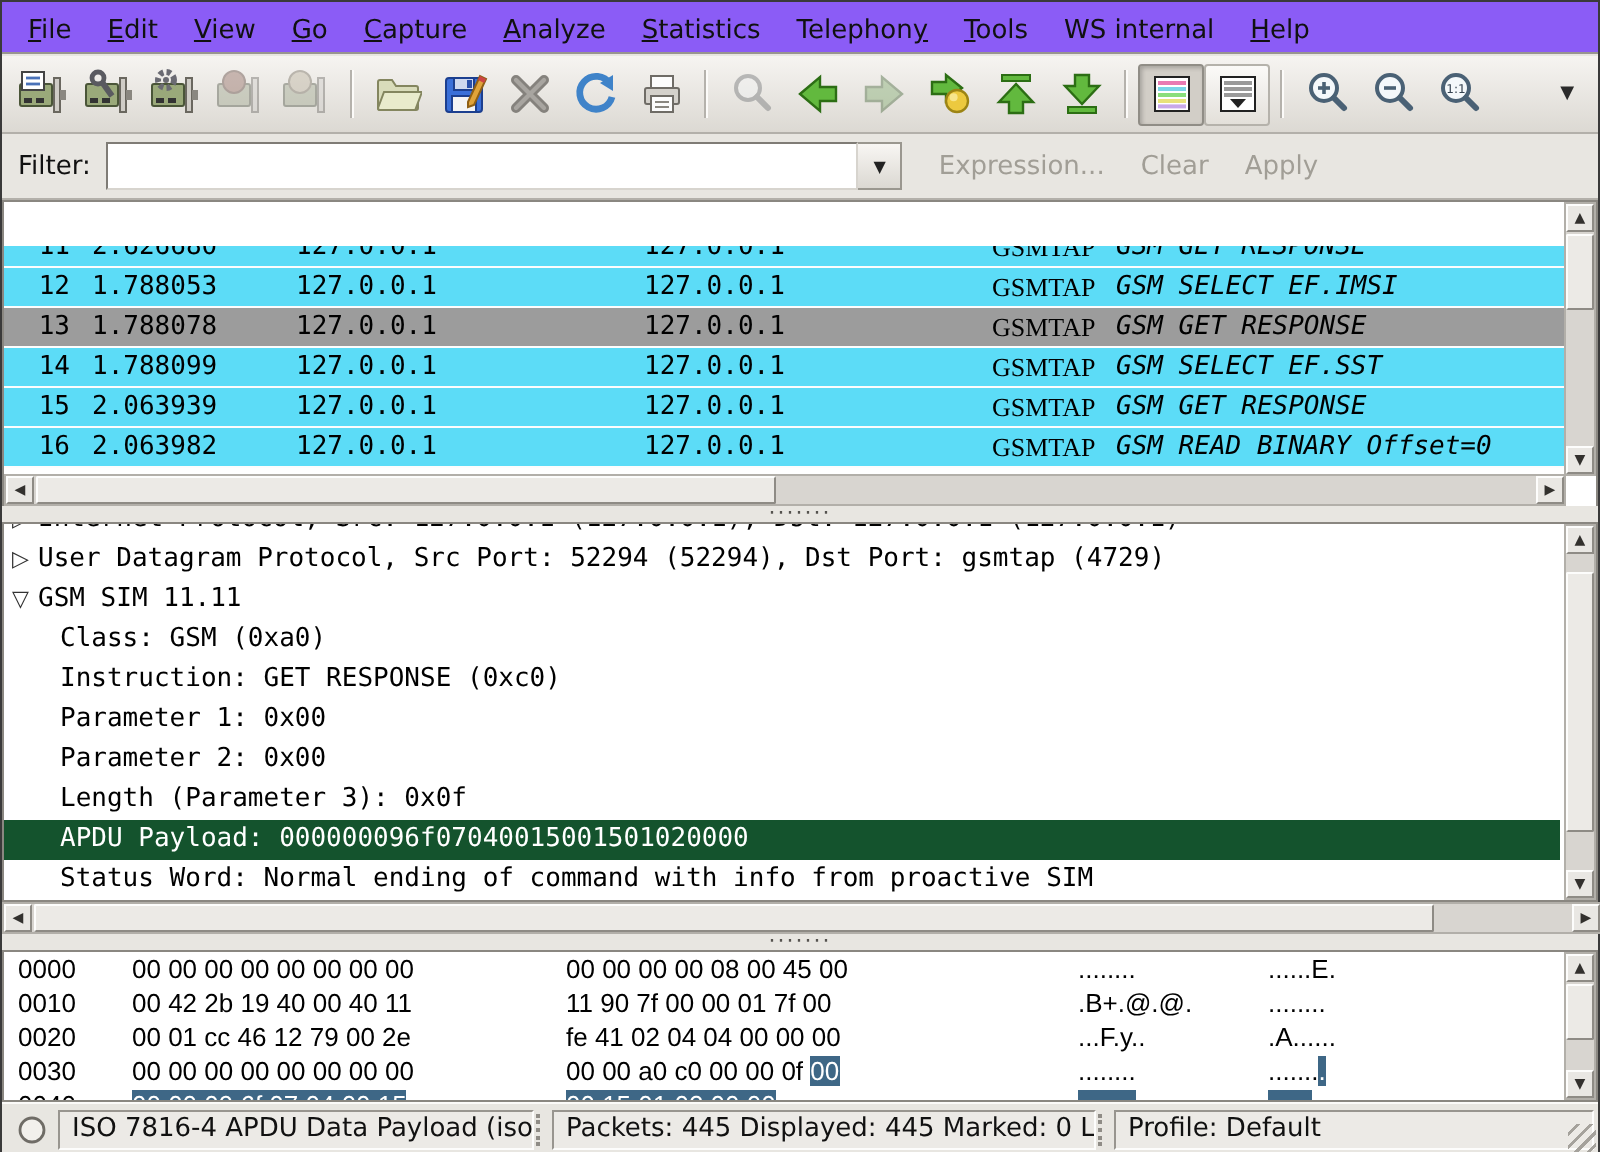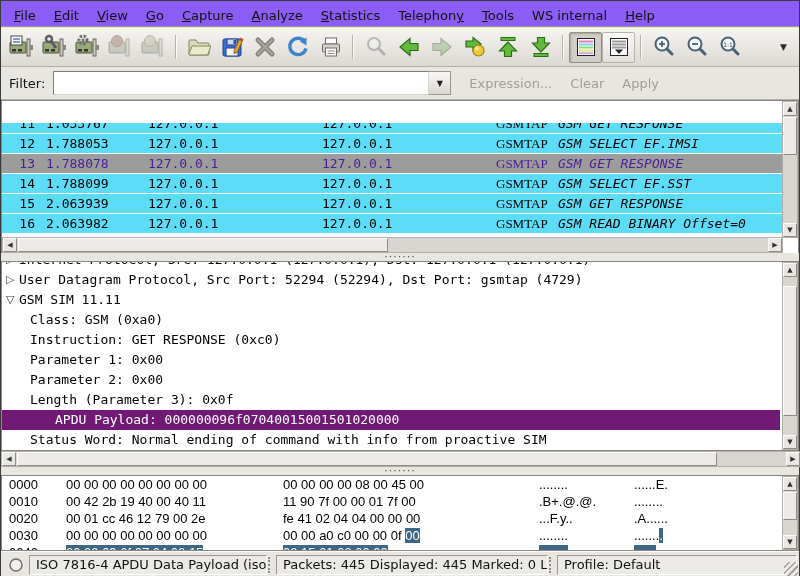--- a/index.html
+++ b/index.html
@@ -28,21 +28,21 @@
   .filter-input { width:376px; height:24px; background:#fff; border:1px solid #7f7c76; border-bottom-color:#d7d4ce; border-right-color:#d7d4ce; outline:none; font-size:13px; padding:0 4px; font-family:"DejaVu Sans",sans-serif; }
   .filter-combo { width:22px; height:24px; border:1px solid #9a978f; border-left:none; background:linear-gradient(#f8f6f3,#dbd8d2); display:flex; align-items:center; justify-content:center; font-size:8px; color:#222; }
   .filter-action { margin-left:18px; color:#a19e96; }
 
   
   .plist { position:absolute; top:99px; left:0; right:0; height:153px; background:#fff; border:1px solid #8a8781; border-bottom:none; }
   .plist-header { position:absolute; top:0; left:0; height:22px; width:781px; display:flex; z-index:3; }
   .hcell { height:22px; background:linear-gradient(#fbfaf8,#dedbd5); border-right:1px solid #989590; border-bottom:1px solid #989590; border-top:1px solid #fff; padding:2px 0 0 6px; color:#111; overflow:hidden; white-space:nowrap; }
   .plist-view { position:absolute; top:22px; left:0; width:781px; height:114px; overflow:hidden; background:#fff; }
   .prow { display:flex; height:20px; line-height:20px; font-family:"DejaVu Sans Mono",monospace; font-size:13px; color:#000; background:#5cdcf7; border-bottom:1px solid #fdfdfd; white-space:nowrap; }
-  .prow.sel { background:#9c9c9c; color:#4c1d95; }
+  .prow.sel { background:#9c9c9c; color:#000000; }
   .c-no   { width:42px; text-align:right; padding-right:9px; }
   .c-time { width:98px; padding-left:2px; }
   .c-src  { width:174px; padding-left:6px; }
   .c-dst  { width:172px; padding-left:6px; }
   .c-pro  { width:62px; padding-left:8px;font-family:Liberation Serif, serif; }
   .c-inf  { flex:1; padding-left:8px;font-style:italic; }
 
   
   .vsb { position:absolute; width:16px; background:#d8d5d0; border:1px solid #b2afa9; }
   .hsb { position:absolute; height:16px; background:#d8d5d0; border:1px solid #b2afa9; }
@@ -56,21 +56,21 @@
   .hsb .sb-thumb { top:0; height:14px; }
 
   
   .splitter { position:absolute; left:0; right:0; height:8px; background:#e8e6e1; display:flex; align-items:center; justify-content:center; }
   .splitter::before { content:"·······"; color:#55534f; font-size:11px; letter-spacing:1px; line-height:4px; }
 
   
   .dtl { position:absolute; top:260px; left:0; right:0; height:190px; background:#fff; border:1px solid #8a8781; overflow:hidden; }
   .dtl-view { position:absolute; top:0; left:0; right:18px; bottom:0; overflow:hidden; }
   .drow { height:20px; line-height:20px; font-family:"DejaVu Sans Mono",monospace; font-size:13px; color:#000; white-space:nowrap; position:relative; }
-  .drow.sel { background:#701a75; color:#fff;padding-left:25px; }
+  .drow.sel { background:#14532d; color:#fff; }
   .exp { position:absolute; left:4px; width:12px; font-size:11px; color:#333; font-family:"DejaVu Sans",sans-serif; }
   .exp.c::before { content:"▷"; }
   .exp.e::before { content:"▽"; }
   .dtext.lvl0 { padding-left:17px; display:block; }
   .dtext.lvl1 { padding-left:28px; display:block; }
 
   
   .hexpane { position:absolute; top:474px; left:0; right:0; height:76px; background:#fff; border:1px solid #8a8781; overflow:hidden; }
   .hexrow { height:17px; line-height:17px; font-family:Liberation Sans, sans-serif; font-size:13px; color:#000; white-space:pre; display:flex;gap:24px; }
   .off { width:32px; margin-left:7px; }
@@ -284,21 +284,21 @@
     <span class="filter-action">Expression...</span>
     <span class="filter-action">Clear</span>
     <span class="filter-action">Apply</span>
   </div>
 
   <div class="plist">
     <div class="plist-view">
       <div style="margin-top:-9px">
         <div class="prow">
           <span class="c-no">11</span>
-            <span class="c-time">1.033767</span>
+            <span class="c-time">2.626680</span>
             <span class="c-src">127.0.0.1</span>
             <span class="c-dst">127.0.0.1</span>
             <span class="c-pro">GSMTAP</span>
             <span class="c-inf">GSM GET RESPONSE</span>
         </div>
         <div class="prow">
           <span class="c-no">12</span>
             <span class="c-time">1.788053</span>
             <span class="c-src">127.0.0.1</span>
             <span class="c-dst">127.0.0.1</span>

